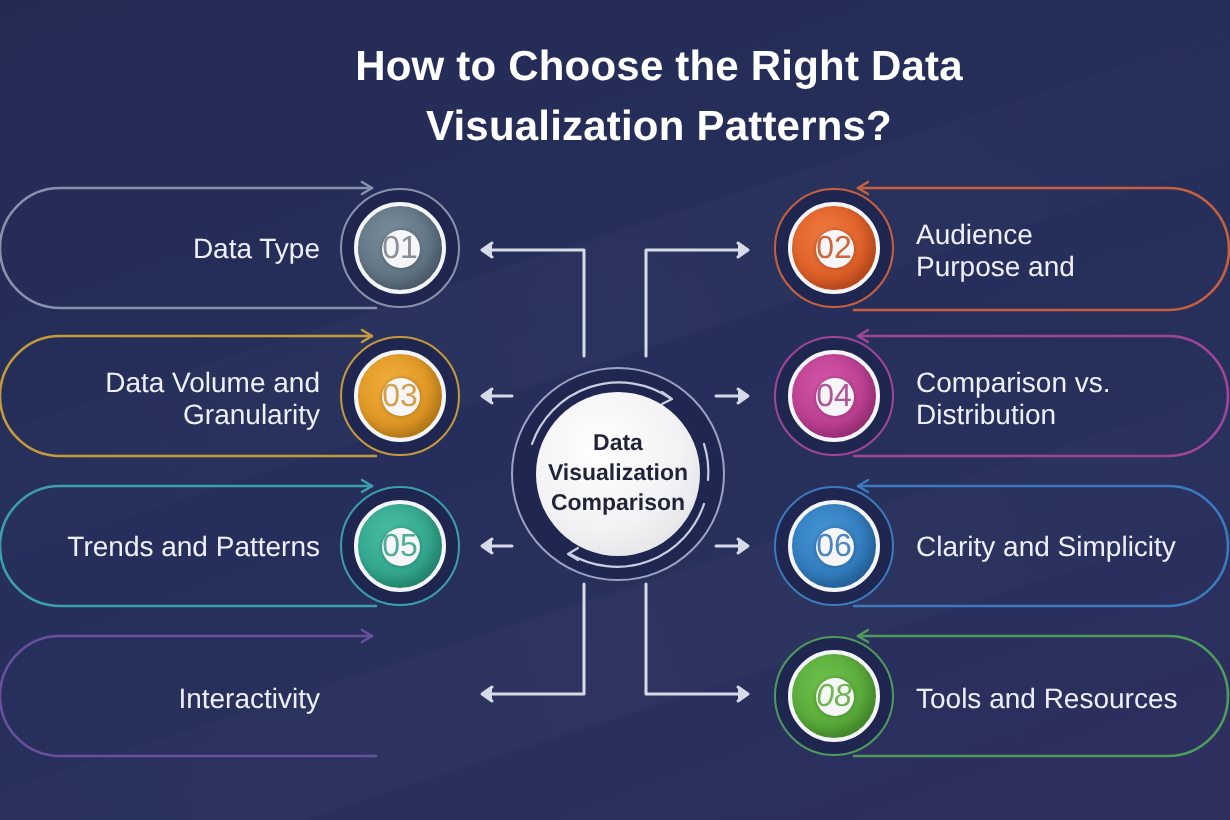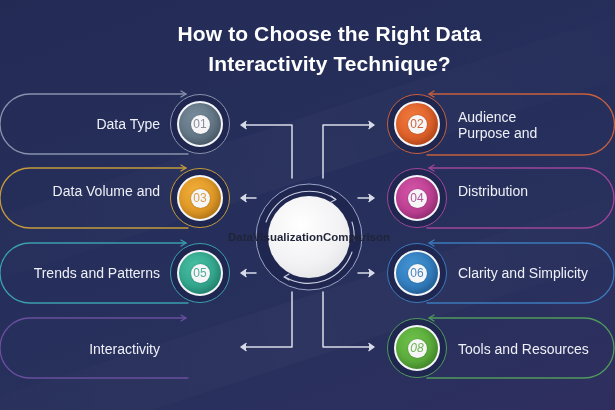--- a/index.html
+++ b/index.html
@@ -30,40 +30,40 @@
     border: 1px solid; background: #1f2650; box-sizing: content-box;
     display: flex; align-items: center; justify-content: center;
   }
   .badge .disk {
     width: 42px; height: 42px; border-radius: 50%; border: 2px solid #f4f5f8;
     display: flex; align-items: center; justify-content: center;
     box-shadow: inset -3px -3px 6px rgba(0,0,0,0.18);
   }
   .badge .num {
     width: 19px; height: 19px; border-radius: 50%; background: #f6f6f8;
-    font-size: 12px; line-height: 19px; text-align: center; color: #8a8f9c;
+    font-size: 16px; line-height: 19px; text-align: center; color: #8a8f9c;
     box-shadow: 0 0 2px rgba(0,0,0,0.3);
   }
   .center-disk {
     position: absolute; left: 268px; top: 196px; width: 82px; height: 82px; border-radius: 50%;
     background: radial-gradient(circle at 40% 35%, #ffffff 0%, #f2f2f4 55%, #d9dade 100%);
-    display: flex; align-items: center; justify-content: center;
+    display: flex; flex-direction: column; align-items: center; justify-content: center;
     color: #1f2438; font-weight: bold; font-size: 11.5px; line-height: 15px; text-align: center;
   }
 </style>
 </head>
 <body>
 
 <div class="canvas">
   <div class="stripe" style="top:120px;"></div>
   <div class="stripe" style="top:300px;"></div>
 
   <div class="title">
     <span>How to Choose the Right Data</span>
-    <span>Interactivity Technique?</span>
+    <span>Visualization Patterns?</span>
   </div>
 
   <svg class="lines" width="615" height="410" viewBox="0 0 615 410">
     <g fill="none" stroke-width="1.3" stroke-linecap="round" stroke-linejoin="round">
 
       <g stroke="#8792ad">
         <path d="M186 94 L30 94 A30 30 0 0 0 30 154 L188 154"></path>
         <polyline points="181,91 186,94 181,97"></polyline>
       </g>
       <g stroke="#c49a3c">
@@ -173,22 +173,24 @@
 
   <div class="label left" style="top:116px;">
     <span>Data Type</span>
   </div>
   <div class="label right" style="top:109px;">
     <span>Audience</span>
     <span>Purpose and</span>
   </div>
   <div class="label left" style="top:183px;">
     <span>Data Volume and</span>
+    <span>Granularity</span>
   </div>
   <div class="label right" style="top:183px;">
+    <span>Comparison vs.</span>
     <span>Distribution</span>
   </div>
   <div class="label left" style="top:265px;">
     <span>Trends and Patterns</span>
   </div>
   <div class="label right" style="top:265px;">
     <span>Clarity and Simplicity</span>
   </div>
   <div class="label left" style="top:341px;">
     <span>Interactivity</span>

